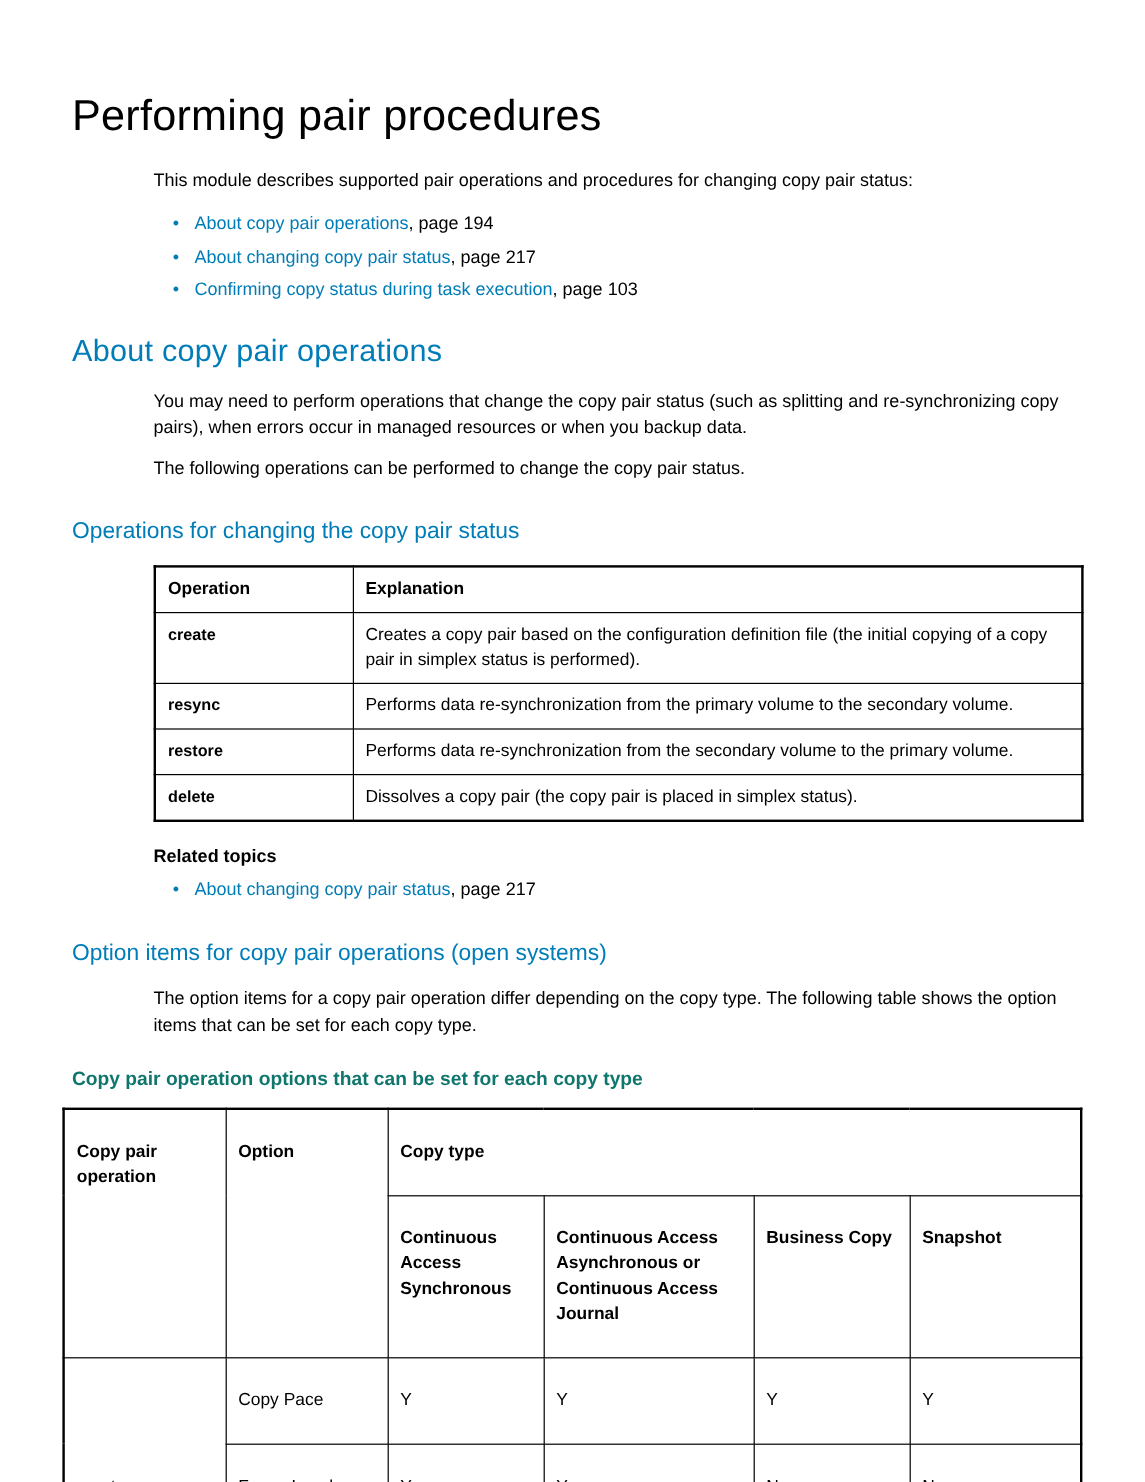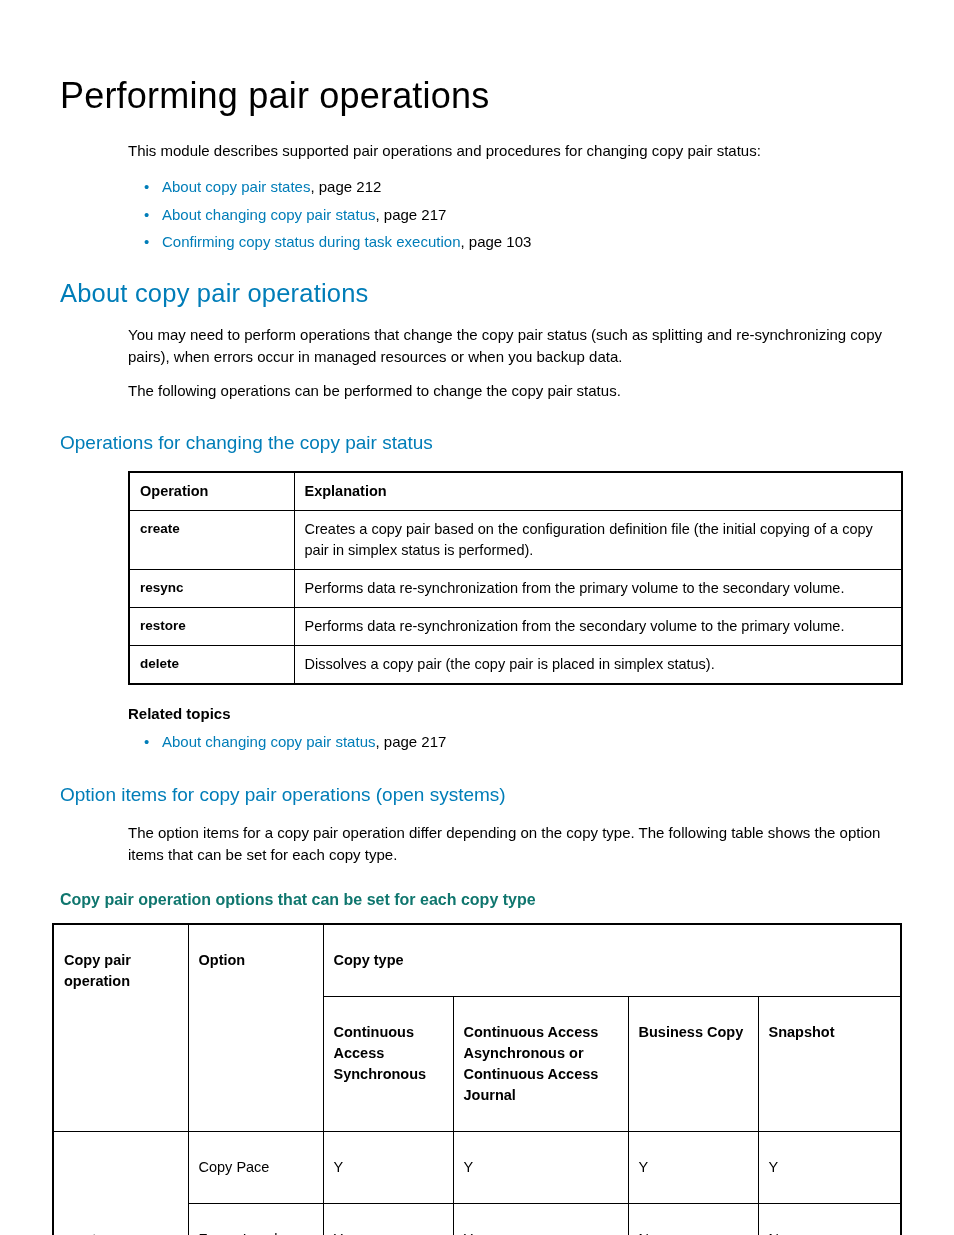--- a/index.html
+++ b/index.html
@@ -116,26 +116,26 @@
     vertical-align: middle;
     font-size: 14.5px;
   }
   table.opts-table th { font-weight: bold; vertical-align: top; }
   table.opts-table td.mergecell { vertical-align: middle; }
   sup { font-size: 10px; vertical-align: super; }
 </style>
 </head>
 <body>
 
-<h1>Performing pair operations</h1>
+<h1>Performing pair procedures</h1>
 
 <p class="intro">This module describes supported pair operations and procedures for changing copy pair status:</p>
 
 <ul class="links">
-  <li><span class="link">About copy pair states</span><span>, page 212</span></li>
+  <li><span class="link">About copy pair operations</span><span>, page 194</span></li>
   <li><span class="link">About changing copy pair status</span><span>, page 217</span></li>
   <li><span class="link">Confirming copy status during task execution</span><span>, page 103</span></li>
 </ul>
 
 <h2>About copy pair operations</h2>
 <p class="body-indent">You may need to perform operations that change the copy pair status (such as splitting and re-synchronizing copy pairs), when errors occur in managed resources or when you backup data.</p>
 <p class="body-indent">The following operations can be performed to change the copy pair status.</p>
 
 <h3>Operations for changing the copy pair status</h3>
 

